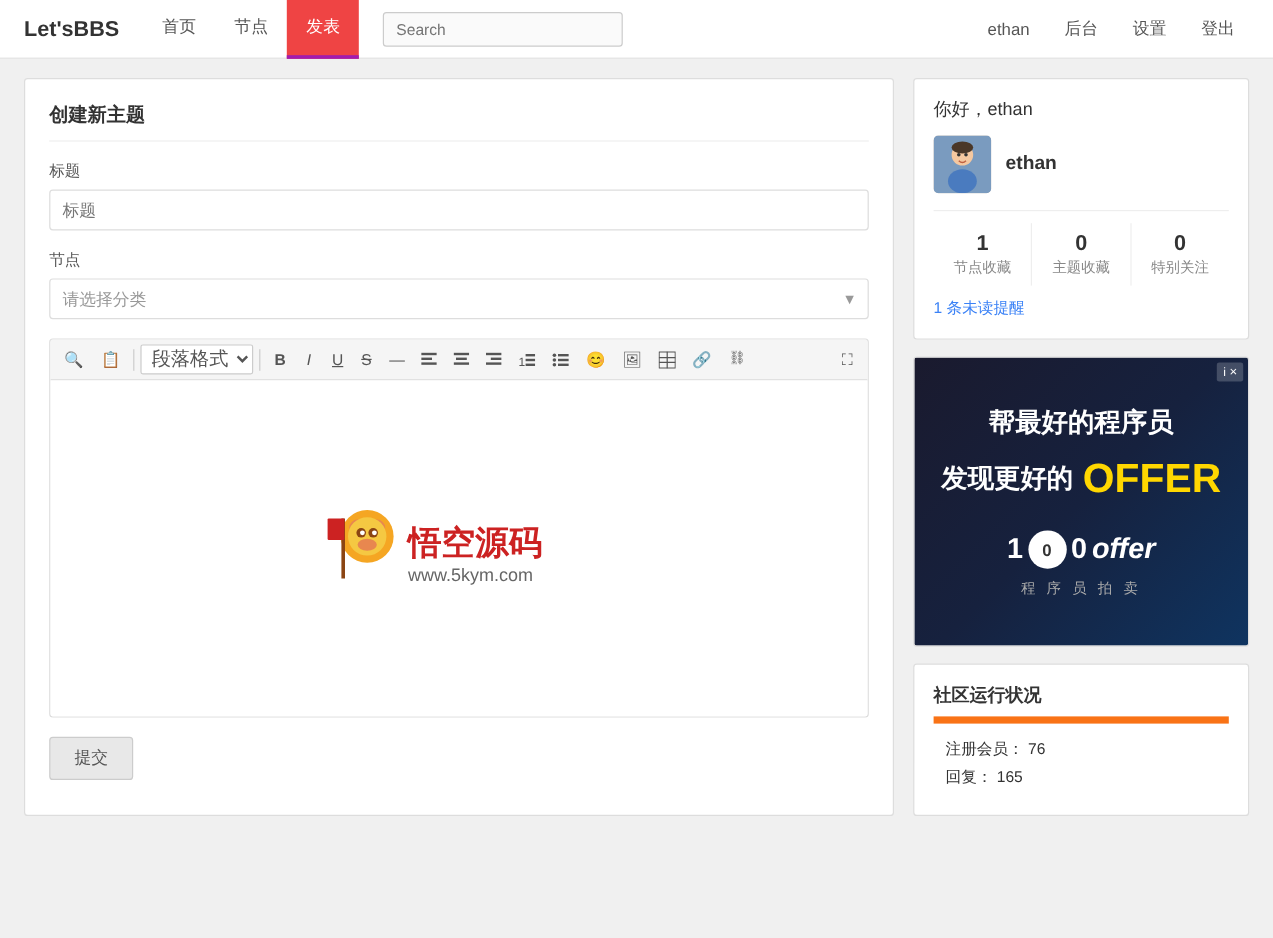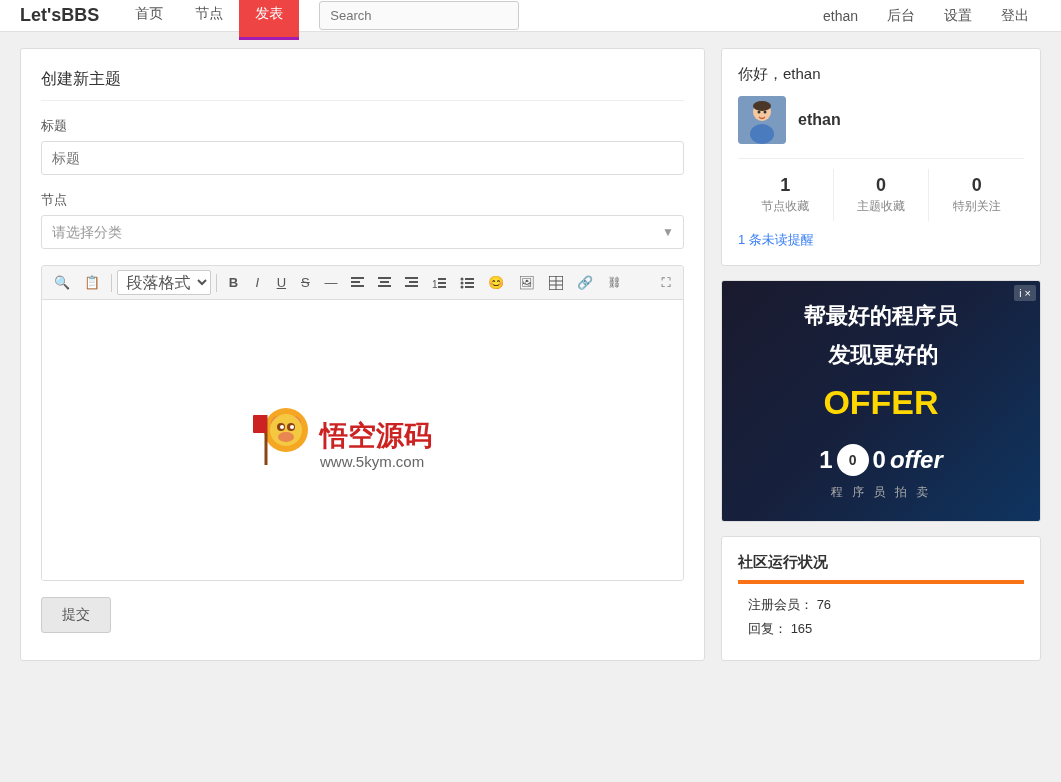--- a/index.html
+++ b/index.html
@@ -7,21 +7,21 @@
       font-family: "Microsoft YaHei", "PingFang SC", Arial, sans-serif;
       background: #f0f0f0;
       font-size: 14px;
       color: #333;
     }
 
     
     .navbar {
       background: #fff;
       border-bottom: 1px solid #e0e0e0;
-      height: 32px;
+      height: 49px;
       display: flex;
       align-items: center;
       padding: 0 20px;
       gap: 10px;
     }
     .navbar-brand {
       font-size: 18px;
       font-weight: bold;
       color: #333;
       margin-right: 10px;
@@ -82,21 +82,21 @@
     
     .left-panel {
       flex: 1;
       background: #fff;
       border: 1px solid #ddd;
       border-radius: 3px;
       padding: 20px;
     }
     .panel-title {
       font-size: 16px;
-      font-weight: normal;
+      font-weight: bold;
       color: #333;
       margin-bottom: 16px;
       padding-bottom: 10px;
       border-bottom: 1px solid #eee;
     }
     .form-group {
       margin-bottom: 16px;
     }
     .form-label {
       font-size: 13px;
@@ -203,21 +203,21 @@
       background: #e8e8e8;
       border: 1px solid #ccc;
       border-radius: 3px;
       font-size: 14px;
       color: #555;
       cursor: pointer;
     }
 
     
     .right-panel {
-      width: 320px;
+      width: 280px;
       display: flex;
       flex-direction: column;
       gap: 14px;
     }
 
     
     .user-card {
       background: #fff;
       border: 1px solid #ddd;
       border-radius: 3px;
@@ -366,21 +366,21 @@
       border: 1px solid #ddd;
       border-radius: 3px;
       padding: 16px;
     }
     .stats-title {
       font-size: 15px;
       font-weight: bold;
       color: #333;
       margin-bottom: 12px;
       padding-bottom: 8px;
-      border-bottom: 4px solid #f97316;
+      border-bottom: 6px solid #f97316;
     }
     .stats-row {
       font-size: 13px;
       color: #555;
       margin-bottom: 6px;
       padding-left: 10px;
     }
     .stats-row span {
       color: #333;
     }
@@ -575,21 +575,21 @@
       </div>
     </div>
 
     <div class="ad-box">
       <div class="ad-content">
         <button class="ad-close">
           <span style="font-size:10px;">i</span>
           <span>×</span>
         </button>
         <div class="ad-text-main">帮最好的程序员</div>
-        <div class="ad-text-main" style="display:flex;align-items:flex-end;gap:8px;flex-direction:column;">
+        <div class="ad-text-main" style="display:flex;align-items:center;gap:8px;">
           <span>发现更好的</span>
           <span style="color:#ffd700;font-size:34px;font-weight:bold;">OFFER</span>
         </div>
         <div class="ad-logo-row">
           <div class="ad-logo-100offer">
             <span>1</span>
             <span class="ad-logo-circle">0</span>
             <span>0</span>
             <span style="font-style:italic;">offer</span>
           </div>

